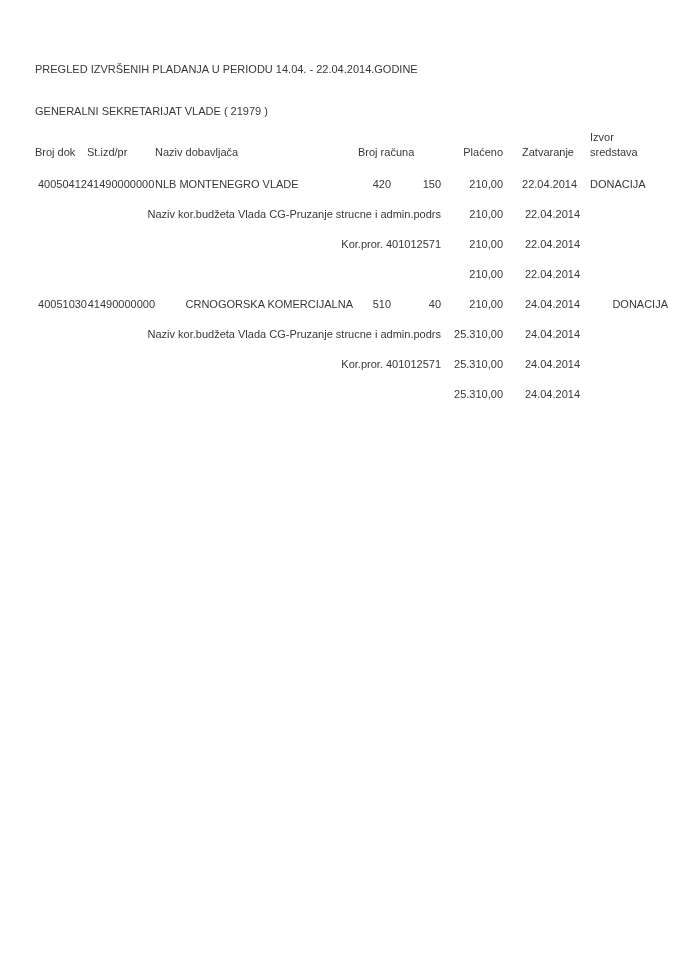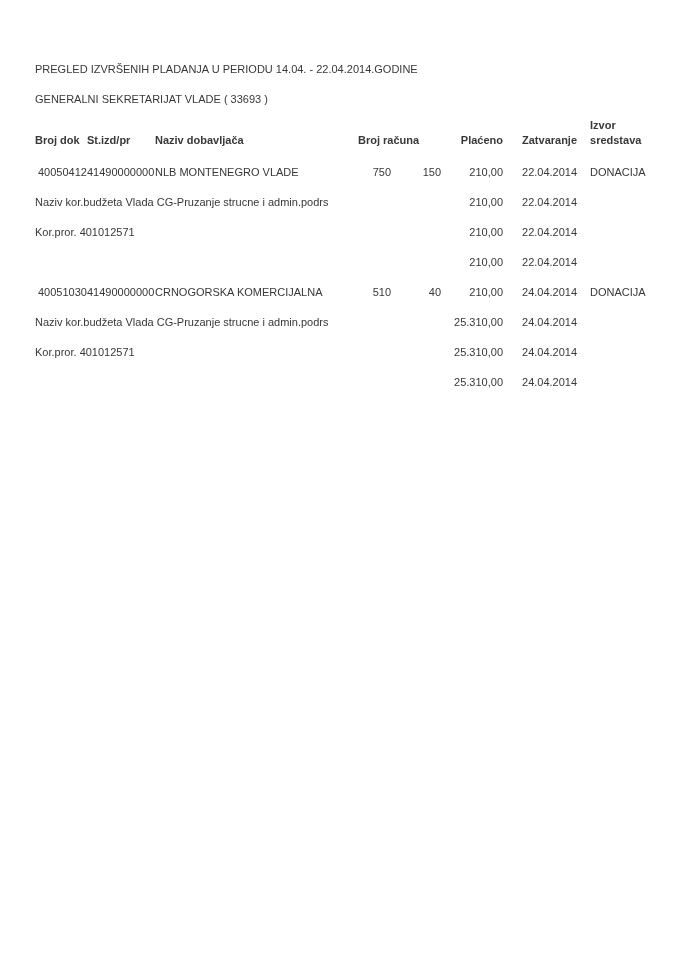--- a/index.html
+++ b/index.html
@@ -5,53 +5,53 @@
   * { margin: 0; padding: 0; box-sizing: border-box; }
   html, body { background: #ffffff; }
   body {
     width: 679px;
     height: 960px;
     font-family: "Liberation Sans", sans-serif;
     color: #383838;
     overflow: hidden;
   }
   .page { padding: 62px 10px 0 35px; }
-  .title { font-size: 11px; line-height: 14px; margin-bottom: 16px; }
+  .title { font-size: 11px; line-height: 14px; margin-bottom: 28px; }
   .org   { font-size: 11px; line-height: 14px; margin-bottom: 12px; }
   table.report {
     border-collapse: collapse;
     table-layout: fixed;
     width: 633px;
     font-size: 11px;
   }
   th, td {
     font-weight: normal;
     text-align: left;
     vertical-align: bottom;
     padding: 0;
     line-height: 15px;
     white-space: nowrap;
     overflow: hidden;
   }
-  thead th { padding-bottom: 17px; font-weight: bold; }
+  thead th { padding-bottom: 17px; }
   .num { text-align: right; }
   td.c7, th.c7 { padding-left: 19px; }
   td.c8, th.c8 { padding-left: 10px; }
   th.c45 { padding-left: 5px; }
   td.ind { padding-left: 3px; margin-top: 8px; }
-  tr.gap td { padding-top: 15px; }
+  tr.gap td { padding-top: 15px; text-align: right; }
   .hdr2 { line-height: 15px; }
 </style>
 </head>
 <body>
 
 <div class="page">
 
   <div class="title">PREGLED IZVRŠENIH PLADANJA U PERIODU 14.04. - 22.04.2014.GODINE</div>
-  <div class="org">GENERALNI SEKRETARIJAT VLADE  ( 33693 )</div>
+  <div class="org">GENERALNI SEKRETARIJAT VLADE  ( 21979 )</div>
 
   <table class="report">
     <colgroup>
       <col style="width:52px">
         <col style="width:68px">
         <col style="width:198px">
       <col style="width:38px">
         <col style="width:50px">
         <col style="width:62px">
       <col style="width:77px">
@@ -70,21 +70,21 @@
           <div class="hdr2">sredstava</div>
         </th>
       </tr>
     </thead>
     <tbody>
 
       <tr>
         <td class="c1 ind">40050412</td>
         <td class="c2">41490000000</td>
         <td class="c3">NLB MONTENEGRO VLADE</td>
-        <td class="c4 num">750</td>
+        <td class="c4 num">420</td>
         <td class="c5 num">150</td>
         <td class="c6 num">210,00</td>
         <td class="c7">22.04.2014</td>
         <td class="c8">DONACIJA</td>
       </tr>
 
       <tr class="gap">
         <td colspan="5">Naziv kor.budžeta Vlada CG-Pruzanje strucne i admin.podrs</td>
         <td class="c6 num">210,00</td>
         <td class="c7">22.04.2014</td>

